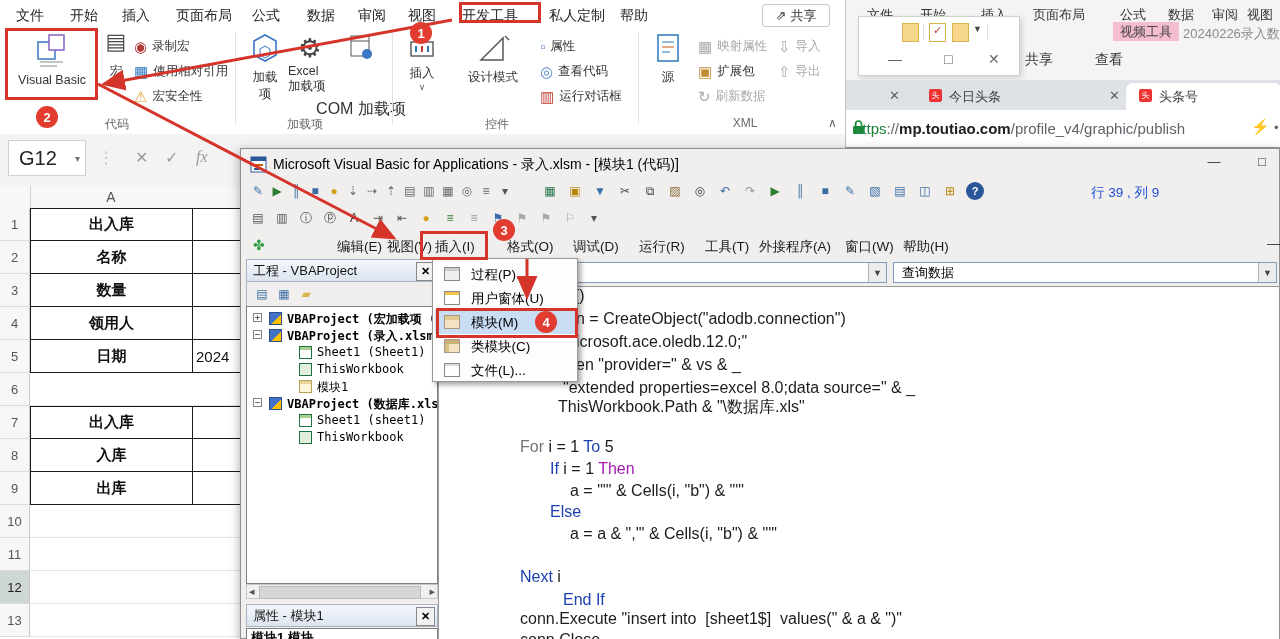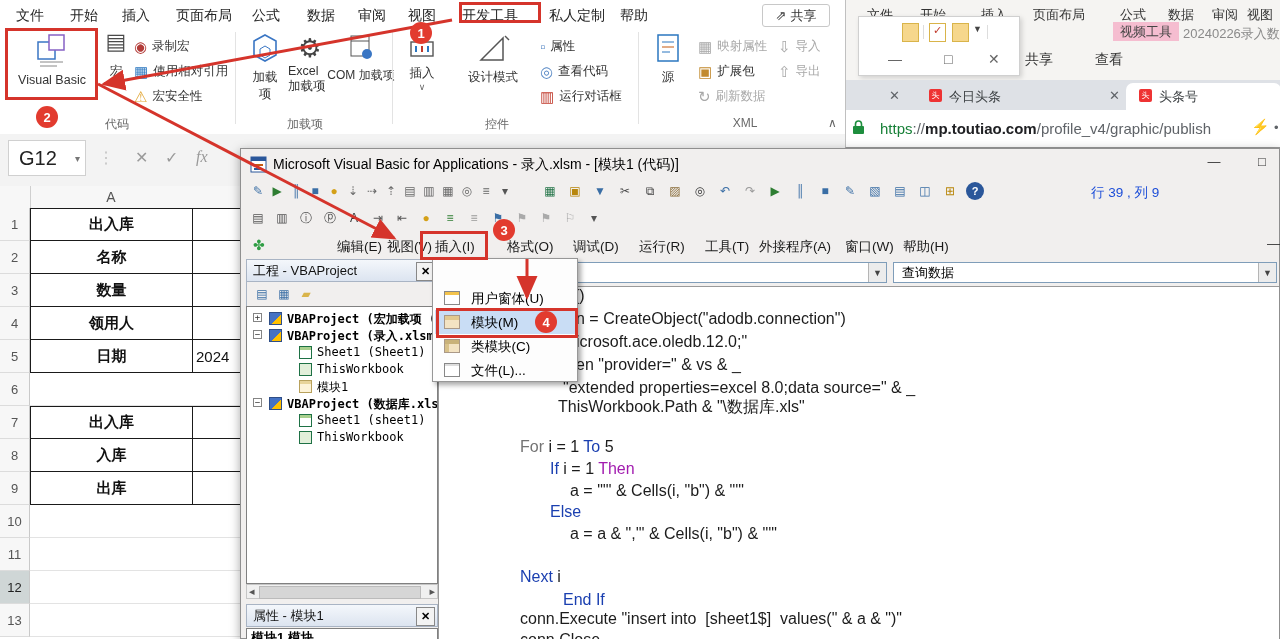--- a/index.html
+++ b/index.html
@@ -55,21 +55,21 @@
   .mps{position:absolute;top:8px;width:1px;height:14px;background:#ddd;}
   
   #browser{position:absolute;left:845px;top:80px;width:435px;height:68px;border-left:1px solid #c0c0c0;
      border-bottom:1px solid #9a9a9a;background:#dee1e6;z-index:2;box-sizing:border-box;}
   #btab-active{position:absolute;left:280px;top:3px;width:155px;height:27px;background:#fff;border-radius:7px 7px 0 0;}
   .bclose{position:absolute;top:8px;font-size:13px;color:#5f6368;}
   .favicon{position:absolute;top:9px;width:13px;height:13px;background:#e33;border-radius:2px;color:#fff;
      font-size:8px;display:flex;align-items:center;justify-content:center;overflow:hidden;}
   .btablabel{position:absolute;top:8px;font-size:13px;color:#3c4043;white-space:nowrap;}
   #urlbar{position:absolute;left:0;top:30px;width:435px;height:37px;background:#fff;}
-  #urltext{position:absolute;left:34px;top:10px;font-size:15px;white-space:nowrap;text-align:right;}
+  #urltext{position:absolute;left:8px;top:10px;font-size:15px;white-space:nowrap;text-align:right;}
   .u-scheme{color:#188038;} .u-sep{color:#5f6368;} .u-host{color:#202124;font-weight:bold;} .u-path{color:#5f6368;}
   #bolt{position:absolute;left:405px;top:8px;font-size:15px;color:#202124;}
   #bdots{position:absolute;left:428px;top:10px;font-size:13px;color:#5f6368;}
   
   #vba{position:absolute;left:240px;top:148px;width:1040px;height:491px;background:#f1efee;border:1px solid #8f8f8f;
      box-sizing:border-box;box-shadow:0 3px 10px rgba(0,0,0,.35);z-index:3;}
   #vbatitle{position:absolute;left:0;top:0;width:100%;height:30px;}
   #vbatitle .txt{position:absolute;left:32px;top:7px;font-size:14px;color:#000;white-space:nowrap;}
   .winctl{position:absolute;top:5px;width:26px;height:20px;text-align:center;font-size:13px;color:#333;}
   .tbrow{position:absolute;left:0;width:100%;height:26px;}
@@ -202,21 +202,21 @@
         <span style="width:44px;text-align:left;">Excel 加载项</span>
       </div>
       <div class="bigbtn" style="left:333px;top:4px;width:56px;">
         <span>
           <svg width="28" height="32">
               <rect x="4" y="4" width="18" height="20" fill="#fff" stroke="#555"></rect>
               <line x1="4" y1="9" x2="22" y2="9" stroke="#555"></line>
               <circle cx="20" cy="22" r="5" fill="#3a76c4"></circle>
             </svg>
         </span>
-        <span style="white-space:nowrap;font-size:12px;">COM 加载项</span>
+        <span style="white-space:nowrap;font-size:16px;margin-top:32px;">COM 加载项</span>
       </div>
       <div class="grp-label" style="left:265px;">加载项</div>
       <div class="gdiv" style="left:392px;"></div>
 
       <div class="bigbtn" style="left:400px;top:4px;width:44px;">
         <span>
           <svg width="30" height="30">
               <rect x="4" y="10" width="22" height="14" fill="#fff" stroke="#555" stroke-width="1.4"></rect>
               <path d="M11,10 v-4 h8 v4" fill="none" stroke="#555" stroke-width="1.4"></path>
               <line x1="9" y1="14" x2="9" y2="20" stroke="#2b77c0" stroke-width="2"></line>
@@ -582,20 +582,24 @@
       <div class="codeln" style="left: 570px; top: 482px;"><span>a = "'" &amp; Cells(i, "b") &amp; "'"</span></div>
       <div class="codeln" style="left: 550px; top: 503px;"><span class="kw" style="color: rgb(26, 63, 176);">Else</span></div>
       <div class="codeln" style="left: 570px; top: 525px;"><span>a = a &amp; ",'" &amp; Cells(i, "b") &amp; "'"</span></div>
       <div class="codeln" style="left: 563px; top: 546px; margin-top: 45px;"><span class="kw" style="color: rgb(26, 63, 176);">End If</span></div>
       <div class="codeln" style="left: 520px; top: 568px;"><span class="kw" style="color: rgb(26, 63, 176);">Next</span><span> i</span></div>
       <div class="codeln" style="left: 520px; top: 610px;"><span>conn.Execute "insert into  [sheet1$]  values(" &amp; a &amp; ")"</span></div>
       <div class="codeln" style="left: 520px; top: 631px;"><span>conn.Close</span></div>
     </div>
 
   <div id="insertmenu">
+      <div class="mitem" style="top: 3px;">
+        <div class="mico mi-procedure"></div>
+        <div class="mlbl">过程(P)...</div>
+      </div>
       <div class="mitem" style="top: 27px;">
         <div class="mico mi-userform"></div>
         <div class="mlbl">用户窗体(U)</div>
       </div>
       <div class="mitem hl" style="top: 51px;">
         <div class="mico mi-module"></div>
         <div class="mlbl">模块(M)</div>
       </div>
       <div class="mitem" style="top: 75px;">
         <div class="mico mi-class-module"></div>

